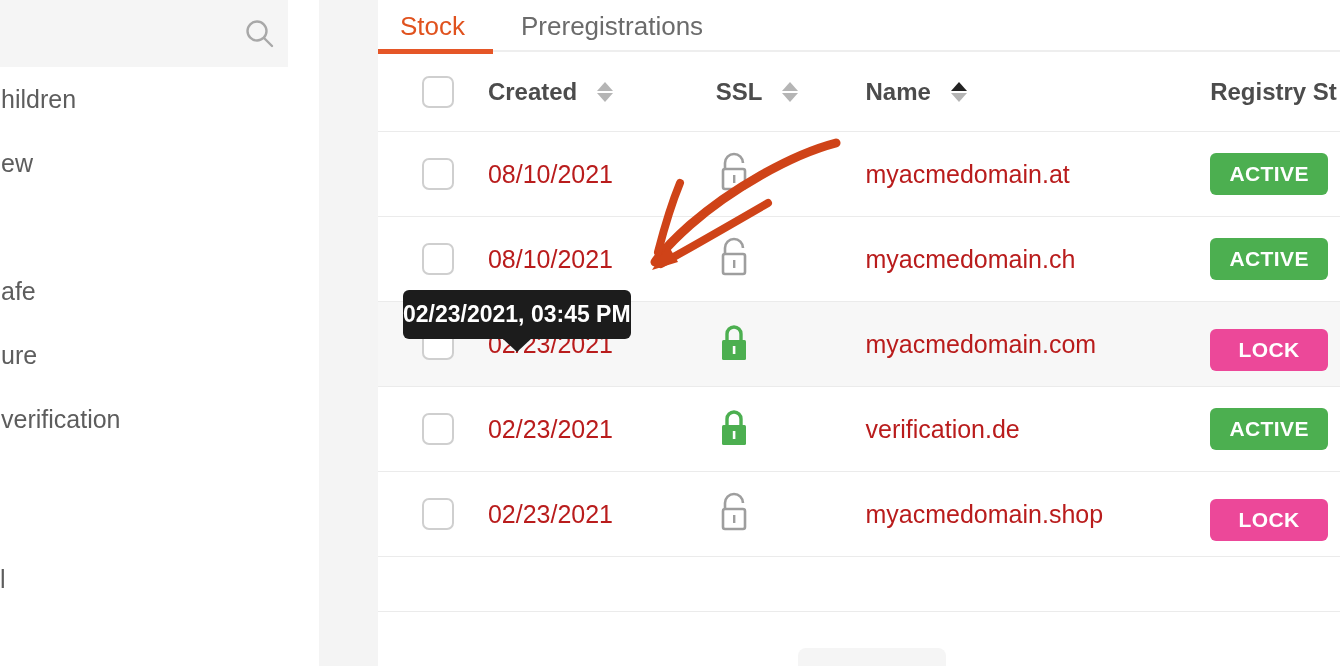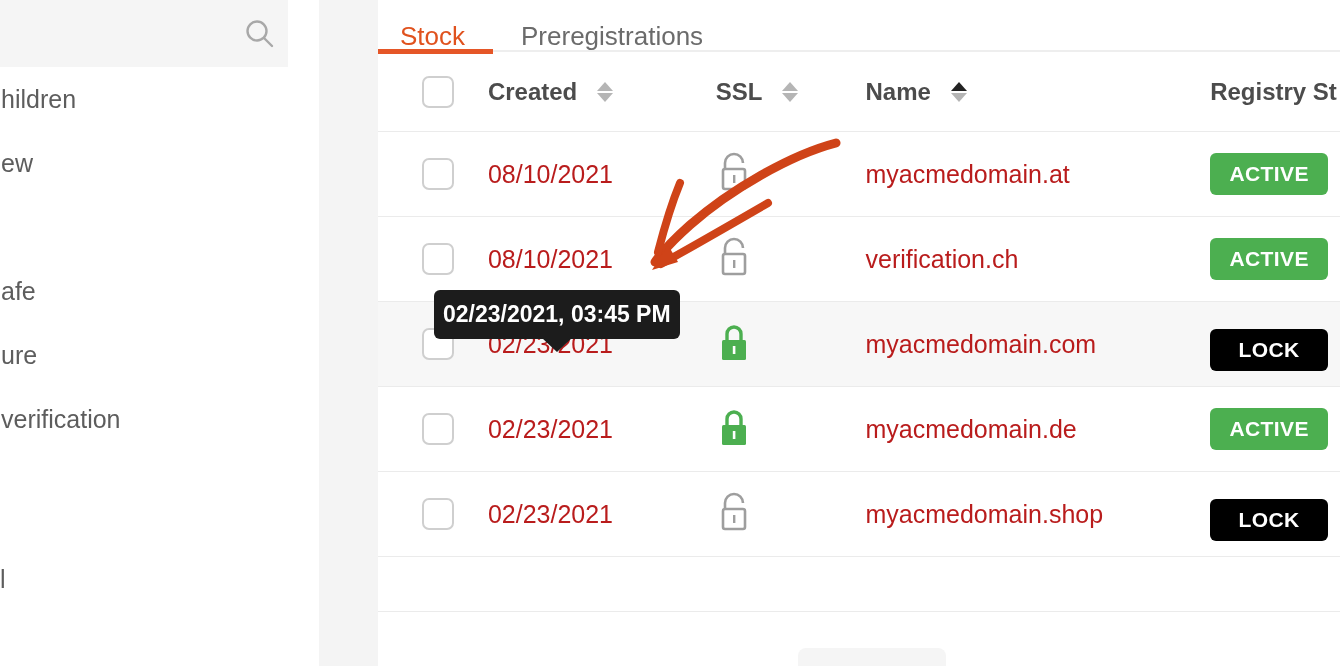--- a/index.html
+++ b/index.html
@@ -95,21 +95,21 @@
     position: relative;
     height: 52px;
     display: flex;
     align-items: flex-start;
     border-bottom: 2px solid #eeeeee;
   }
   .tab {
     position: relative;
     height: 52px;
     display: flex;
-    align-items: flex-end;
+    align-items: center;
     font-size: 26px;
     color: #6b6b6b;
     padding: 0 28px;
     cursor: pointer;
     white-space: nowrap;
     font-family: "Liberation Sans", sans-serif;
   }
   .tab:first-child { padding-left: 22px; }
   .tab.active { color: #e0521e; }
   .tab.active::after {
@@ -185,30 +185,30 @@
     height: 42px;
     border-radius: 6px;
     color: #ffffff;
     font-size: 21px;
     font-weight: bold;
     letter-spacing: 0.4px;
     padding: 0 8px;
     font-family: "Liberation Sans", sans-serif;
   }
   .badge.green  { background: #4caf50; }
-  .badge.yellow { background: #000000; margin-top: 12px; }
+  .badge.yellow { background: #ec4899; margin-top: 12px; }
 
   
   .tooltip {
     position: absolute;
-    left: 434px; top: 290px;
+    left: 403px; top: 290px;
     background: #1c1c1c;
     color: #ffffff;
     border-radius: 6px;
-    padding: 11px 9px;
+    padding: 11px 0;
     font-size: 23px;
     font-weight: bold;
     white-space: nowrap;
     z-index: 40;
     font-family: "Liberation Sans", sans-serif;
   }
   .tooltip::after {
     content: "";
     position: absolute;
     left: 50%;
@@ -350,21 +350,21 @@
         <div class="c-created td">08/10/2021</div>
         <div class="c-ssl">
           <span>
             <svg width="36" height="42" viewBox="0 0 36 42">
               <path d="M9 18 V12 a9 9 0 0 1 18 0" fill="none" stroke="#9e9e9e" stroke-width="2.6"></path>
               <rect x="7" y="18" width="22" height="20" rx="2" fill="none" stroke="#9e9e9e" stroke-width="2.6"></rect>
               <rect x="17" y="24" width="2.4" height="8" fill="#9e9e9e"></rect>
             </svg>
           </span>
         </div>
-        <div class="c-name td">verification.ch</div>
+        <div class="c-name td">myacmedomain.ch</div>
         <div class="c-status">
           <span class="badge green">ACTIVE</span>
         </div>
       </div>
 
       <div class="trow alt">
         <div class="c-check">
           <div class="cbox"></div>
         </div>
         <div class="c-created td">02/23/2021</div>
@@ -390,21 +390,21 @@
         <div class="c-created td">02/23/2021</div>
         <div class="c-ssl">
           <span>
             <svg width="36" height="42" viewBox="0 0 36 42">
               <path d="M11 20 V13 a7 7 0 0 1 14 0 V20" fill="none" stroke="#4caf50" stroke-width="3.4"></path>
               <rect x="6" y="19" width="24" height="20" rx="1.5" fill="#4caf50"></rect>
               <rect x="16.8" y="25" width="2.6" height="8" fill="#ffffff"></rect>
             </svg>
           </span>
         </div>
-        <div class="c-name td">myacmedomain.de</div>
+        <div class="c-name td">verification.de</div>
         <div class="c-status">
           <span class="badge green">ACTIVE</span>
         </div>
       </div>
 
       <div class="trow">
         <div class="c-check">
           <div class="cbox"></div>
         </div>
         <div class="c-created td">02/23/2021</div>

